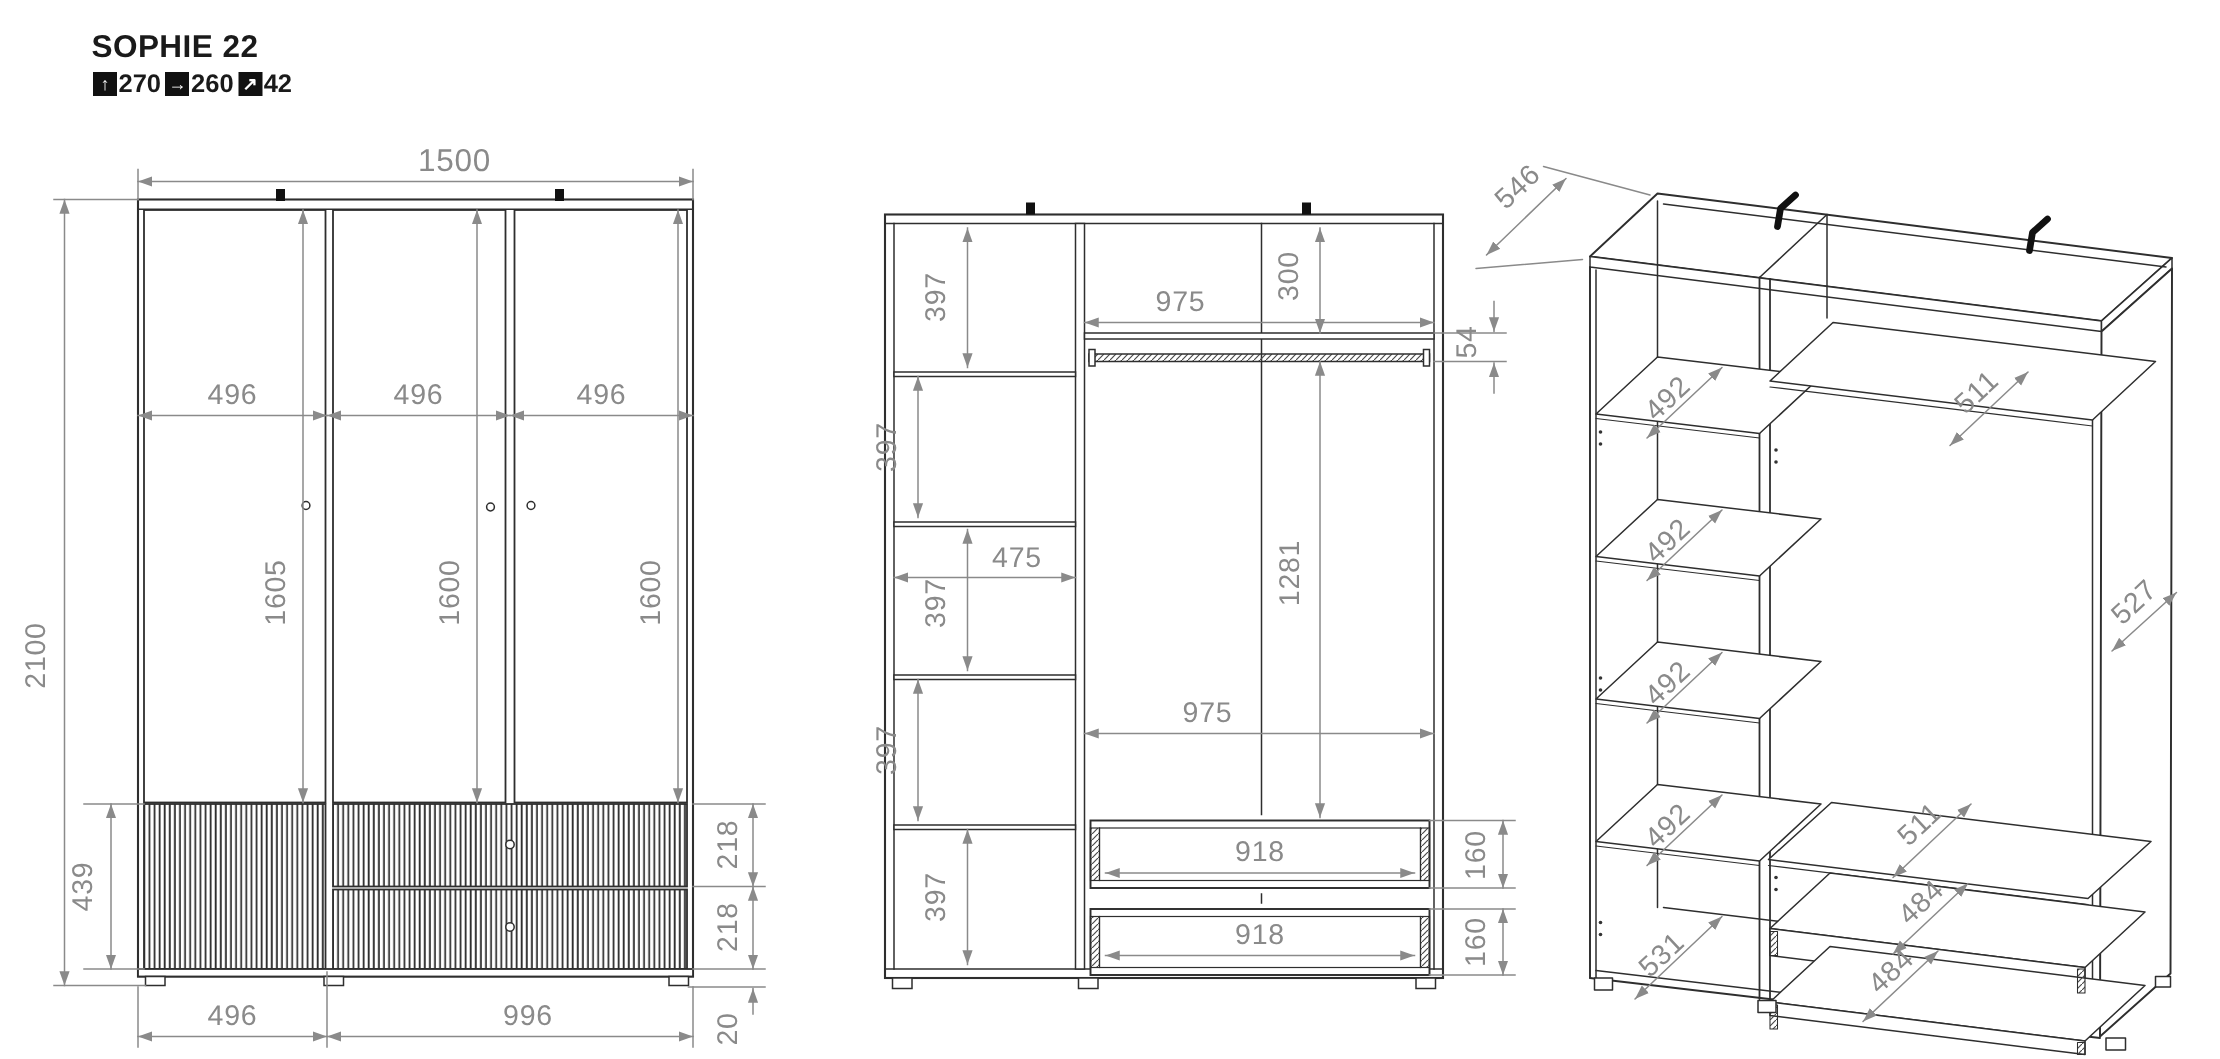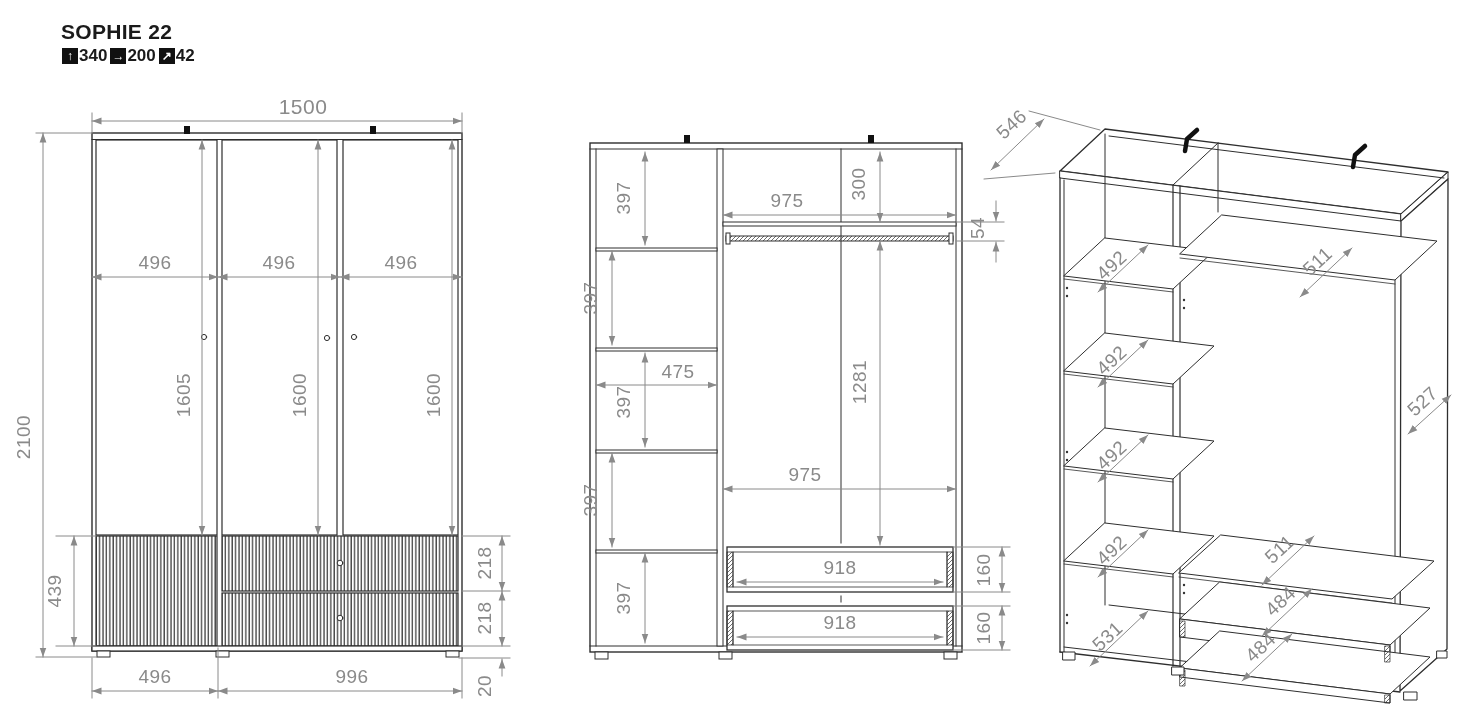--- a/index.html
+++ b/index.html
@@ -20,23 +20,23 @@
 <body>
 
 <div id="canvas">
 
   <div class="header">
     <div class="accent-bar"></div>
     <div>
       <div class="title">SOPHIE 22</div>
       <div class="specs">
         <span class="spec-icon">↑</span>
-        <span class="spec-val">340</span>
+        <span class="spec-val">270</span>
         <span class="spec-icon">→</span>
-        <span class="spec-val">200</span>
+        <span class="spec-val">260</span>
         <span class="spec-icon">↗</span>
         <span class="spec-val">42</span>
       </div>
     </div>
   </div>
 
   <svg width="1480" height="706" viewBox="0 0 1480 706" style="position:absolute;left:0;top:0;">
     <defs>
       <marker id="arr" viewBox="0 0 10 10" refX="9.5" refY="5" markerWidth="10" markerHeight="10" orient="auto-start-reverse">
         <path d="M0,1.6 L9.5,5 L0,8.4 z" fill="#8a8a8a"></path>

